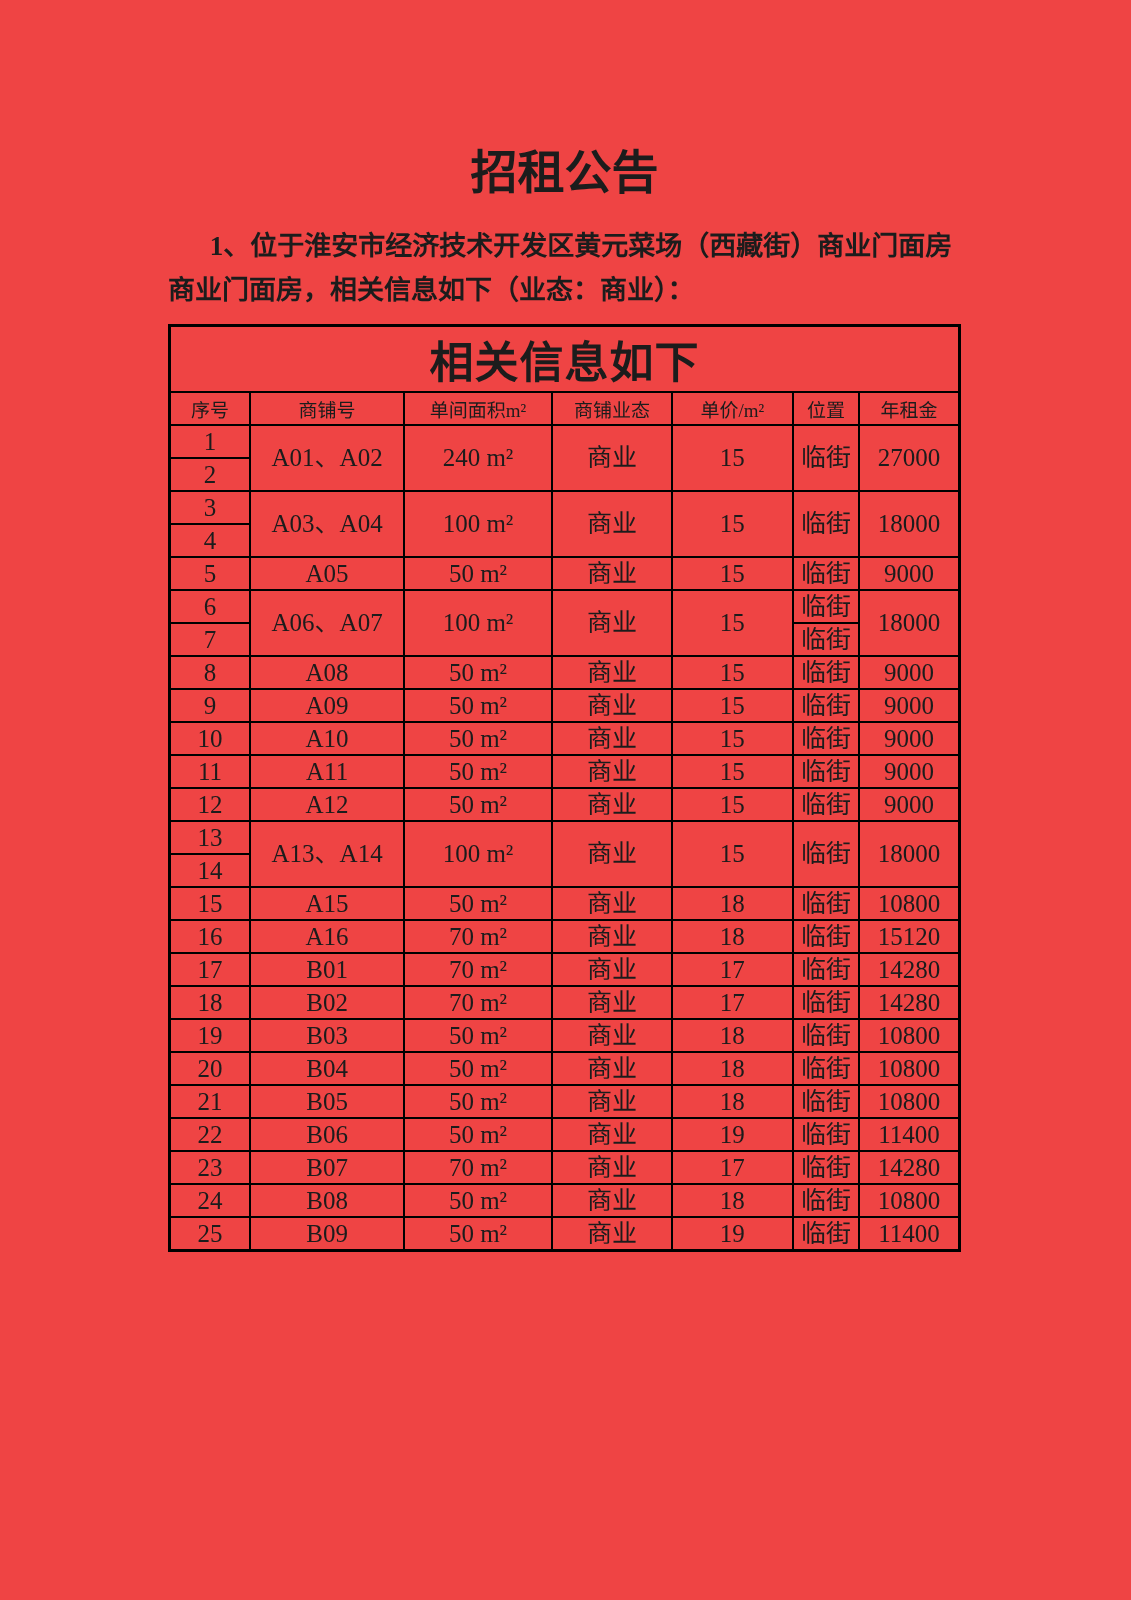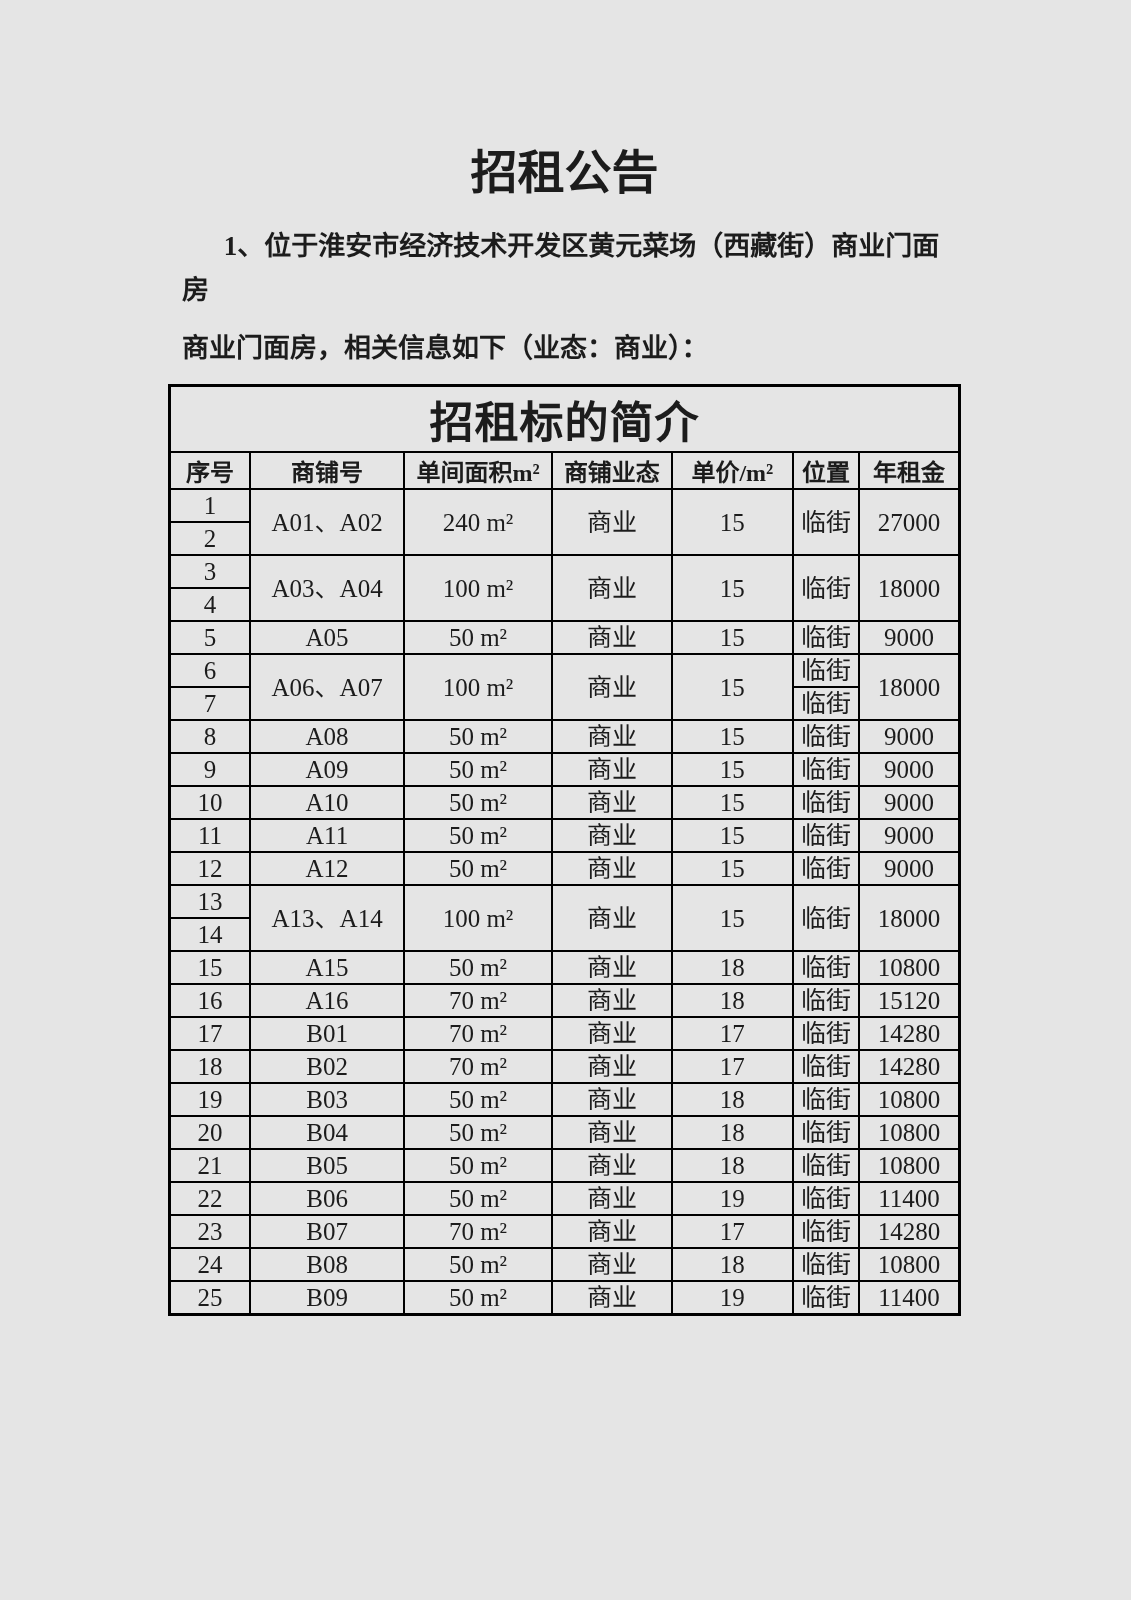--- a/index.html
+++ b/index.html
@@ -1,38 +1,38 @@
 <!DOCTYPE html>
 <html lang="zh-CN"><head>
 <meta charset="utf-8">
 <style>
   html, body { margin:0; padding:0; background:#ffffff; }
   .page {
     width:1131px; height:1600px; box-sizing:border-box;
     padding:148px 170px 0 168px;
-    background:#e5e5e5; color:#1c1c1c; overflow:hidden;
+    background:#ef4444; color:#1c1c1c; overflow:hidden;
     font-family:"Liberation Serif","DejaVu Serif",serif;
     position:relative; margin:0 auto;
   }
   .doc-title { font-size:47px; font-weight:700; text-align:center; line-height:1.1; margin:0 0 24px 0; }
   .heading   { font-size:28px; line-height:1.12; margin:0 0 33px 0; text-indent:1.85em; }
   .body-line { font-size:28px; line-height:1.12; margin:0 0 35px 0; text-indent:1.8em; }
   .intro { margin:0 0 12px 0; }
-  .intro-line { font-size:27px; font-weight:700; line-height:1.64; margin:14px; }
+  .intro-line { font-size:27px; font-weight:700; line-height:1.64; margin:0; }
   .intro-line.indent { text-indent:1.55em; }
   table.rental-table {
     width:100%; border-collapse:collapse; table-layout:fixed;
     border:3px solid #000;
   }
   .rental-table th, .rental-table td {
     border:2px solid #000; text-align:center; vertical-align:middle;
     padding:0; overflow:hidden;
   }
   .tbl-title { font-size:44px; font-weight:700; height:53px; letter-spacing:1px; }
-  .col-h { font-size:24px; font-weight:700; height:31px; }
+  .col-h { font-size:19px; font-weight:400; height:31px; }
   .rental-table tbody td { font-size:25px; height:31px; line-height:1.1; }
 </style>
 </head>
 <body>
 
 <div class="page">
 
   <div class="doc-title">招租公告</div>
 
 
@@ -48,21 +48,21 @@
       <col style="width:10.2%">
       <col style="width:19.5%">
       <col style="width:18.7%">
       <col style="width:15.2%">
       <col style="width:15.3%">
       <col style="width:8.4%">
       <col style="width:12.7%">
     </colgroup>
     <thead>
       <tr>
-        <th colspan="7" class="tbl-title">招租标的简介</th>
+        <th colspan="7" class="tbl-title">相关信息如下</th>
       </tr>
       <tr id="header-row">
           <th class="col-h">序号</th>
           <th class="col-h">商铺号</th>
           <th class="col-h">单间面积m²</th>
           <th class="col-h">商铺业态</th>
           <th class="col-h">单价/m²</th>
           <th class="col-h">位置</th>
           <th class="col-h">年租金</th>
         </tr>

